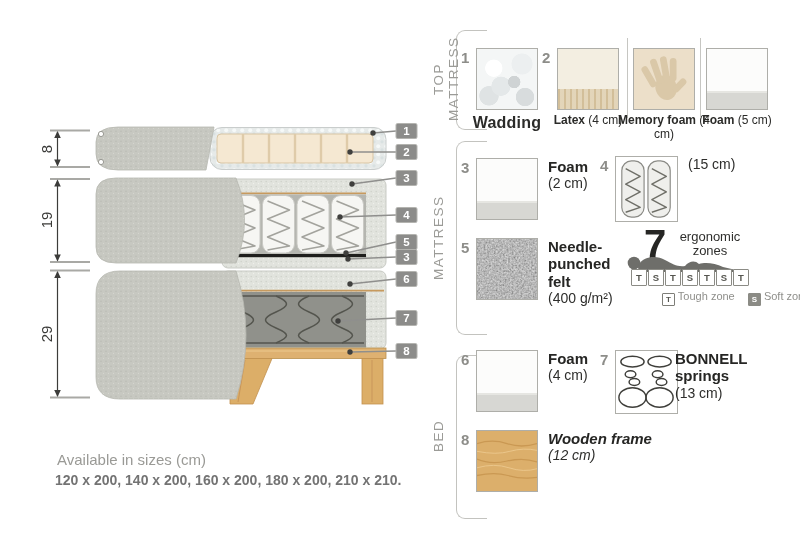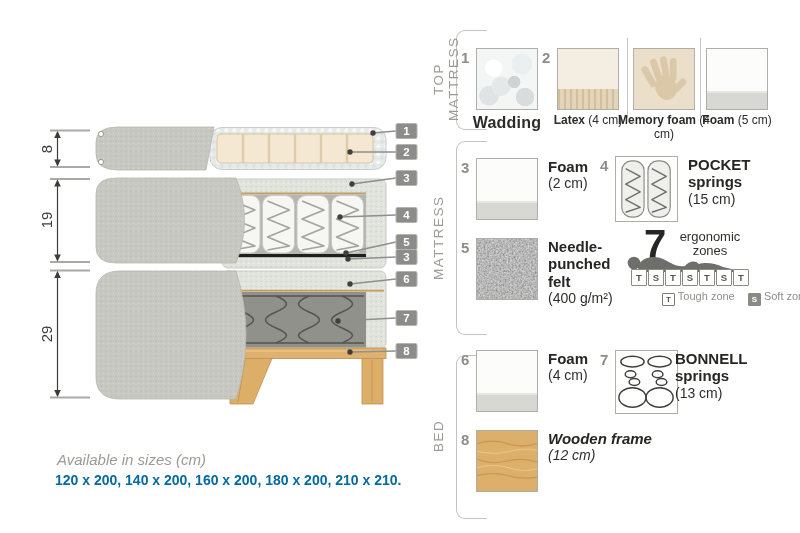--- a/index.html
+++ b/index.html
@@ -47,22 +47,22 @@
   .erg-words{position:absolute;left:74px;top:2px;width:72px;text-align:center;font-size:13px;color:#2f2f2d;line-height:1.1;}
   .zones-row{position:absolute;left:31px;top:41px;display:flex;}
   .zone-box{width:14px;height:15px;border:1.5px solid #8b8b85;border-radius:1px;background:#fff;
             margin-right:1px;font-size:9.5px;font-weight:bold;color:#55554f;text-align:center;line-height:15px;box-sizing:content-box;}
   .zone-legend{position:absolute;left:35px;top:62px;font-size:11px;color:#8f8f8b;white-space:nowrap;padding-left:27px;}
   .zl-icon{display:inline-block;width:11px;height:11px;border:1.3px solid #7e7e78;border-radius:1px;
            font-size:8px;font-weight:bold;color:#55554f;text-align:center;line-height:11px;vertical-align:-2px;background:#fff;}
   .zl-icon.filled{background:#8b8b85;border-color:#8b8b85;color:#fff;}
   .zl-gap{display:inline-block;width:10px;}
   
-  .foot-title{position:absolute;left:57px;top:451px;font-size:15px;color:#9a9a96;font-style:italic;}
-  .foot-sizes{position:absolute;left:55px;top:472px;font-size:14px;font-weight:bold;color:#0369a1;}
+  .foot-title{position:absolute;left:57px;top:451px;font-size:15px;color:#9a9a96;}
+  .foot-sizes{position:absolute;left:55px;top:472px;font-size:14px;font-weight:bold;color:#737373;}
 </style>
 </head>
 <body>
 
 <svg class="abs" style="left:0;top:0" width="430" height="533" viewBox="0 0 430 533">
   <defs>
     <pattern id="pCover" width="5" height="5" patternUnits="userSpaceOnUse">
       <rect width="5" height="5" fill="#c7c8c1"></rect>
       <circle cx="1" cy="1.2" r="0.7" fill="#b9bab3"></circle>
       <circle cx="3.5" cy="3.4" r="0.6" fill="#d5d6cf"></circle>
@@ -284,21 +284,20 @@
     <svg class="swatch-svg" viewBox="0 0 63 66">
       <rect x="6" y="4" width="23" height="58" rx="10" fill="#efefec" stroke="#8a8a85" stroke-width="1.2"></rect>
       <rect x="33" y="4" width="23" height="58" rx="10" fill="#efefec" stroke="#8a8a85" stroke-width="1.2"></rect>
       <g stroke="#6f6f68" stroke-width="1.4" fill="none" stroke-linejoin="round">
         <polyline points="10,12 25,20 10,28 25,36 10,44 25,52 10,57"></polyline>
         <polyline points="37,12 52,20 37,28 52,36 37,44 52,52 37,57"></polyline>
       </g>
     </svg>
   </div>
   <div class="stext" style="left:73px">
-      <div>POCKET springs</div>
     <div class="ssize">(15 cm)</div>
     </div>
 </div>
 <div class="cell" style="left:476px;top:238px">
   <span class="num">5</span>
   <div class="imgbox">
     <svg class="swatch-svg" viewBox="0 0 62 62">
       <defs>
         <filter id="feltNoise" x="0" y="0" width="100%" height="100%">
           <feTurbulence type="fractalNoise" baseFrequency="0.55" numOctaves="3" seed="7"></feTurbulence>

